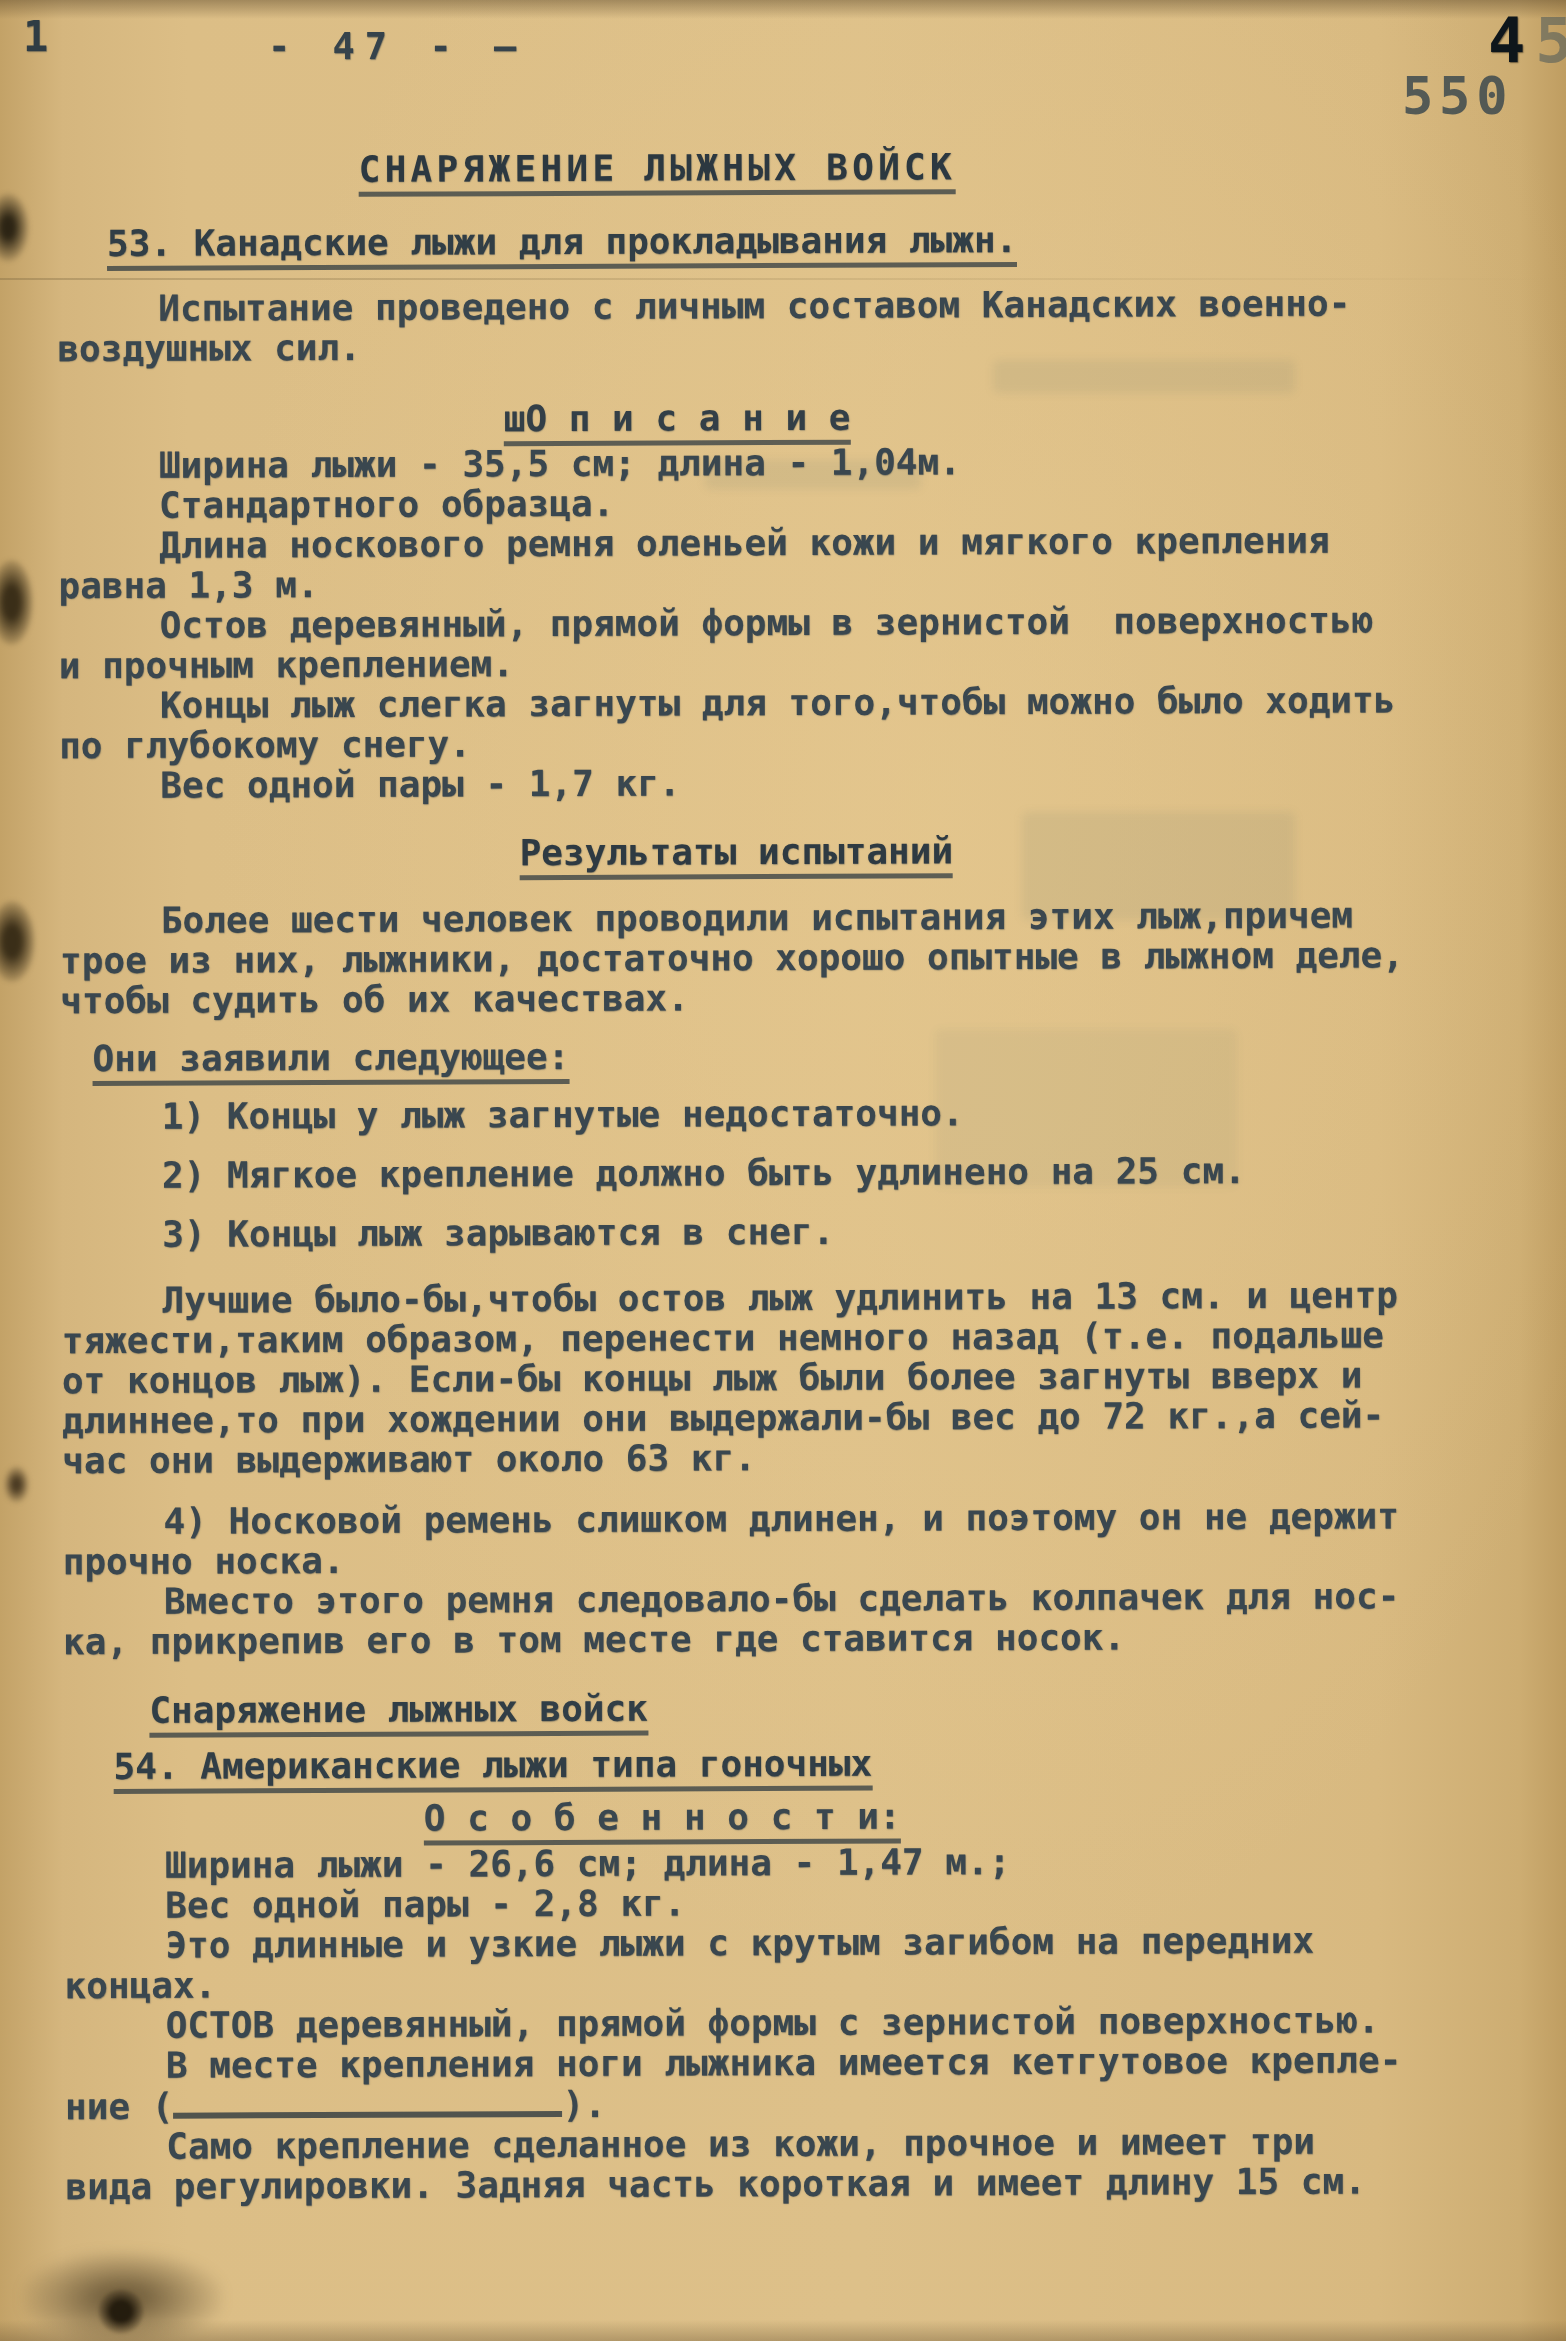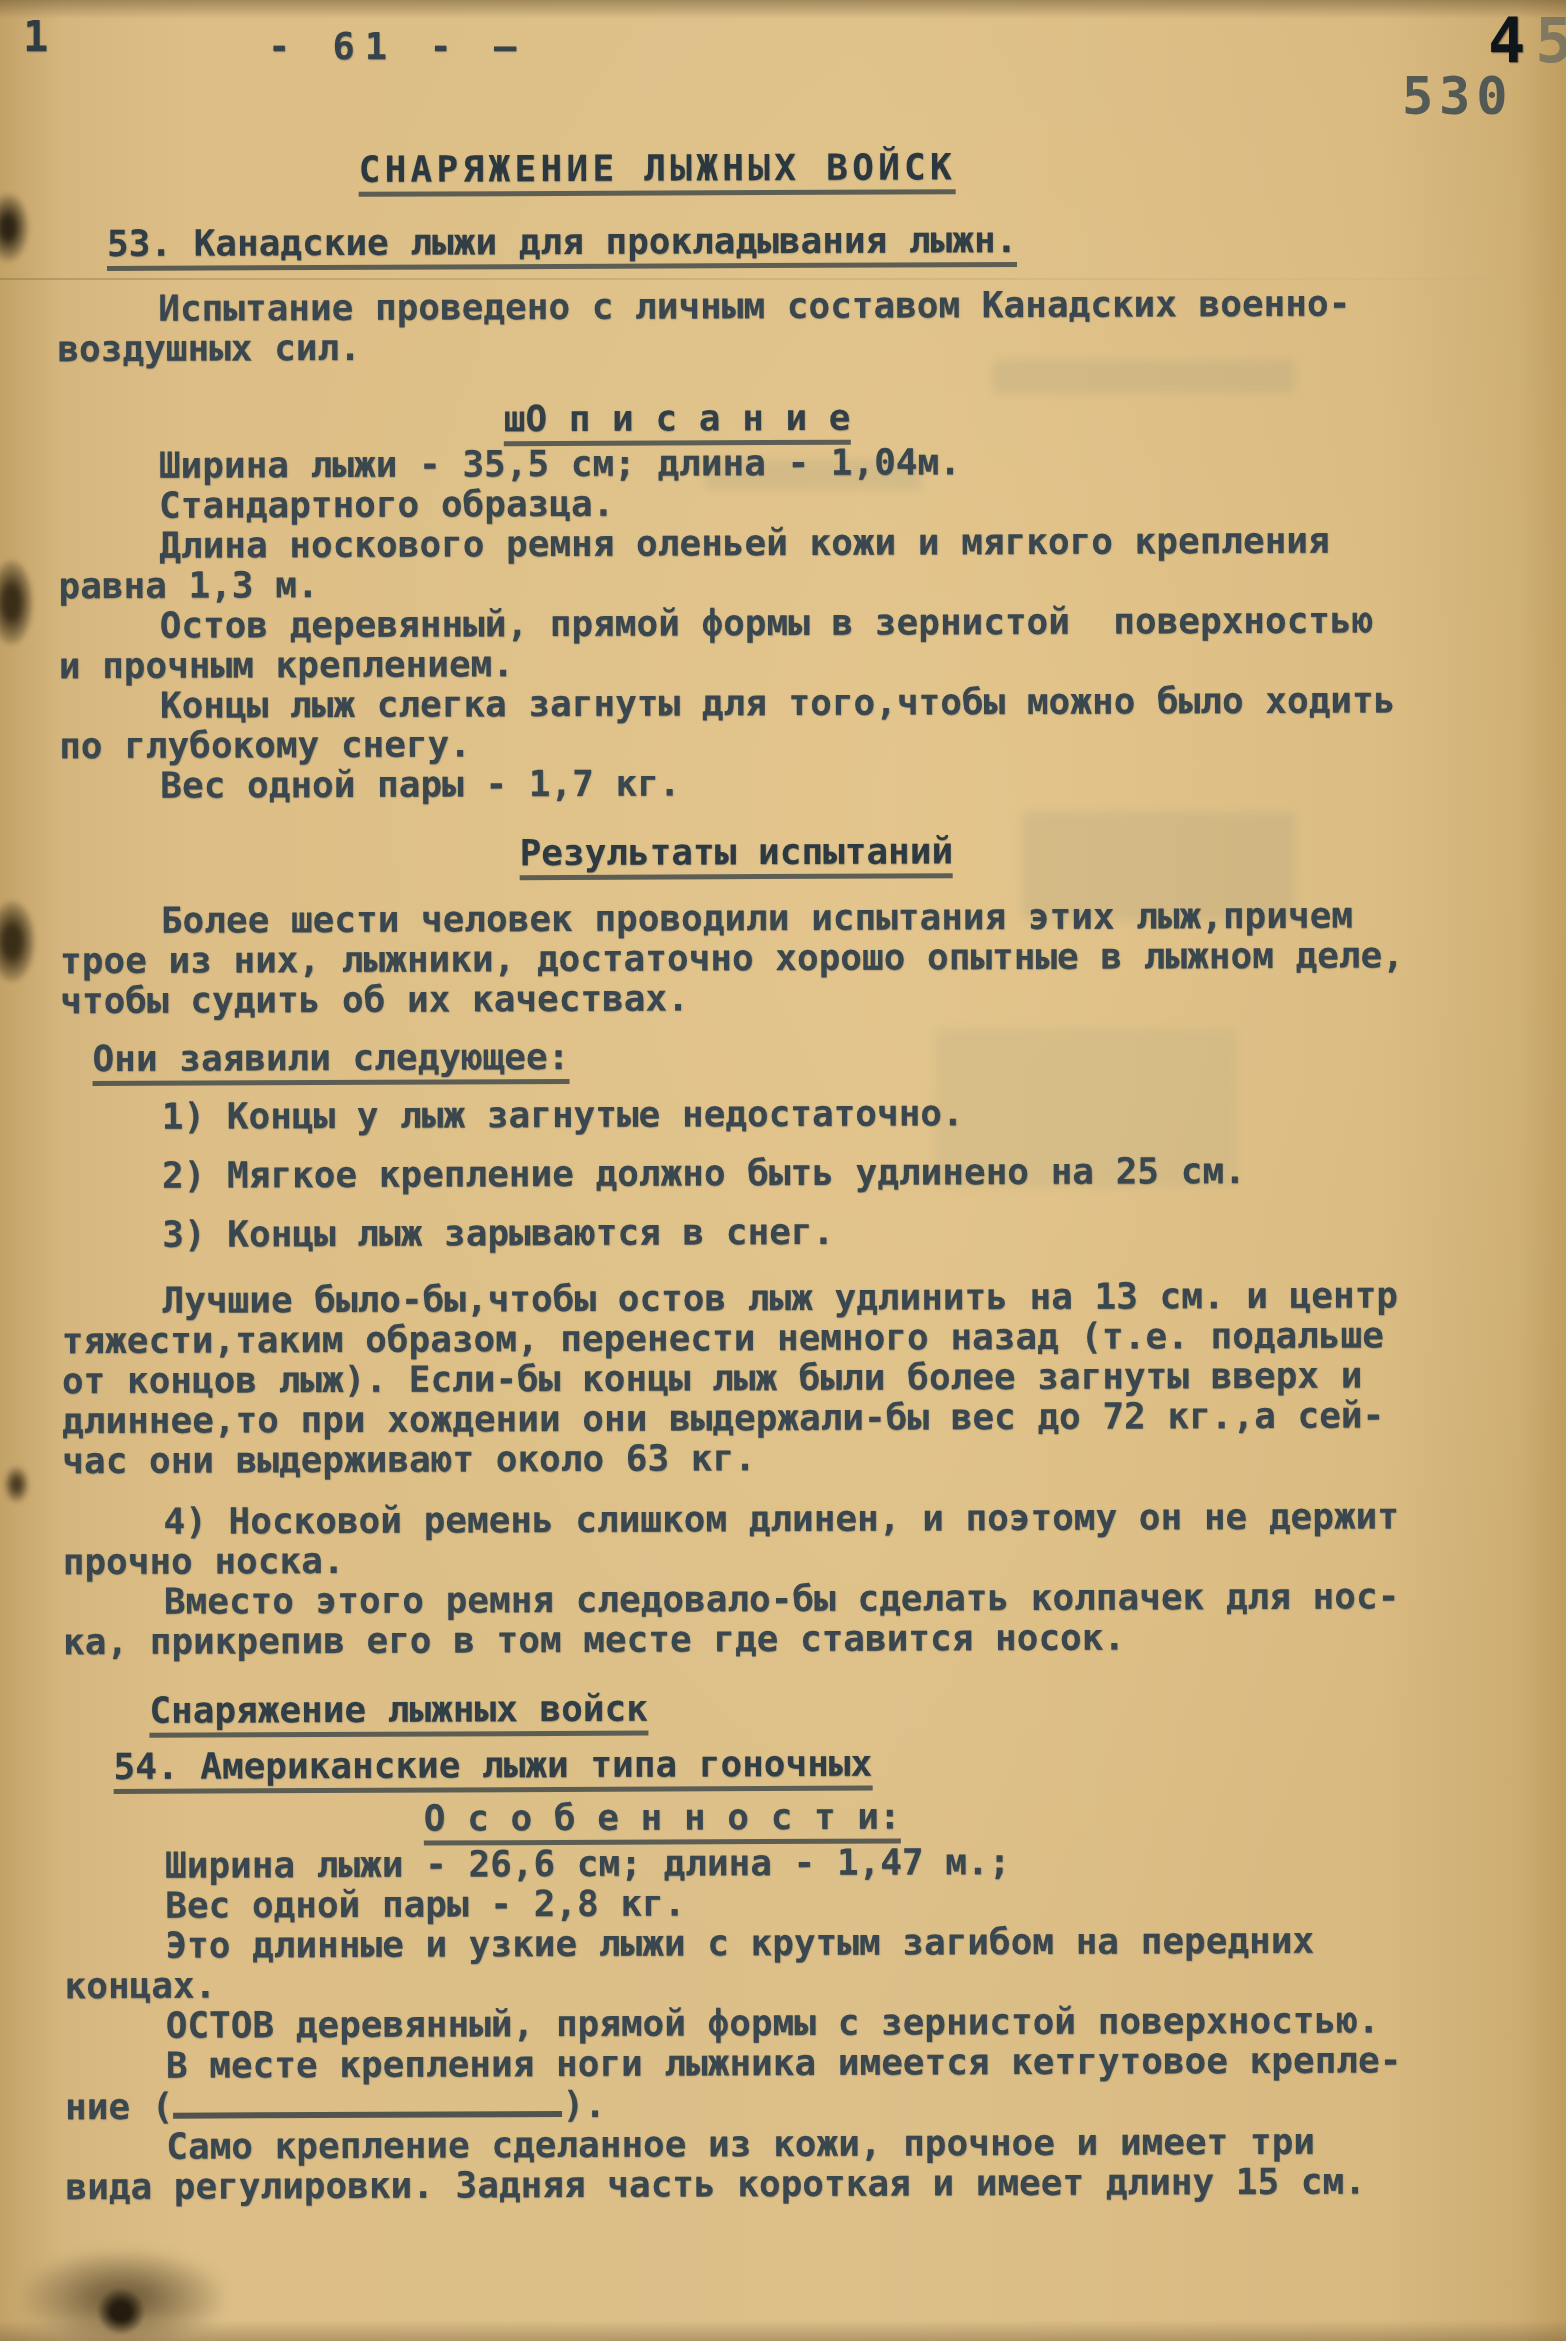--- a/index.html
+++ b/index.html
@@ -76,25 +76,25 @@
   <div class="blob b-small"></div>
   <div class="blob b-smudge"></div>
   <div class="blob b-spot"></div>
   <div class="crease"></div>
   <div class="ghost g1"></div>
   <div class="ghost g2"></div>
   <div class="ghost g3"></div>
   <div class="ghost g4"></div>
 
   <div class="sheet-num ink">1</div>
-  <div class="page-num ink">- 61 -  –</div>
+  <div class="page-num ink">- 47 -  –</div>
   <div class="stamp45">
     <span class="d4">4</span><span class="d5">5</span>
   </div>
-  <div class="stamp390">530</div>
+  <div class="stamp390">550</div>
 
   <div class="content">
 
     <div class="line title ink"><span class="u">СНАРЯЖЕНИЕ ЛЫЖНЫХ ВОЙСК</span></div>
 
     <div class="line h53 ink"><span class="u">53. Канадские лыжи для прокладывания лыжн.</span></div>
 
     <div class="intro">
       <div class="line ind ink">Испытание проведено с личным составом Канадских военно-</div>
       <div class="line ink">воздушных сил.</div>

